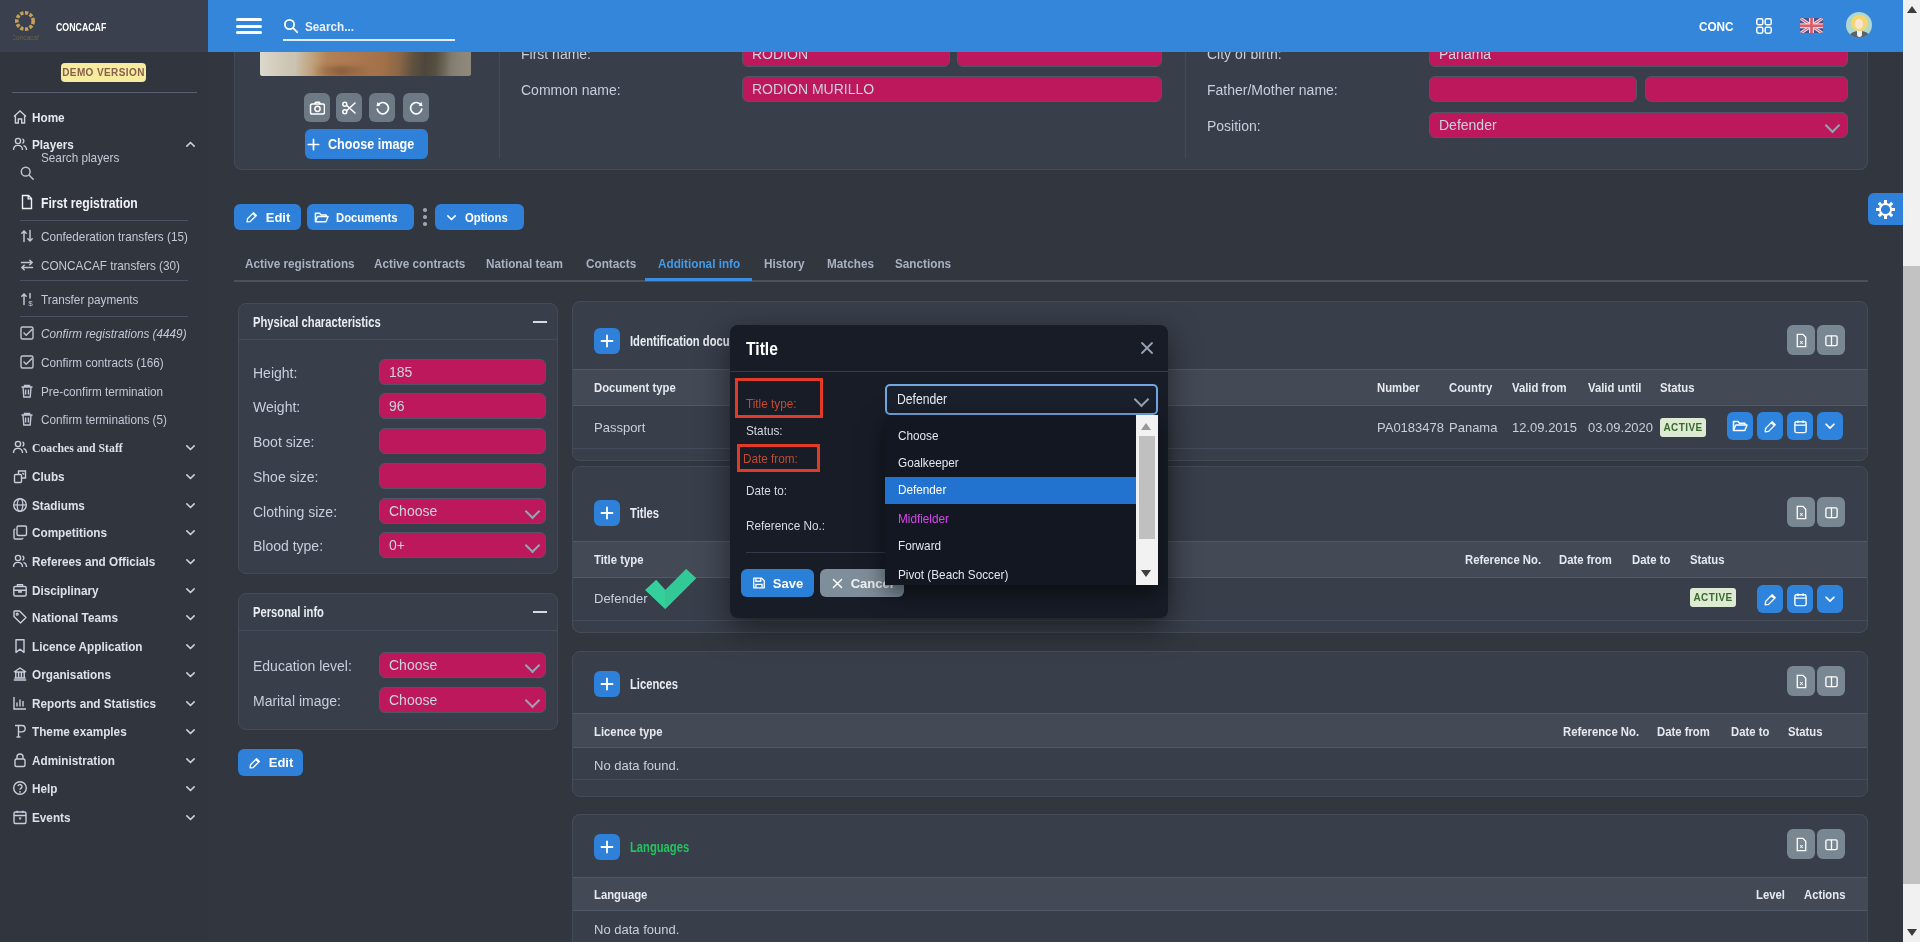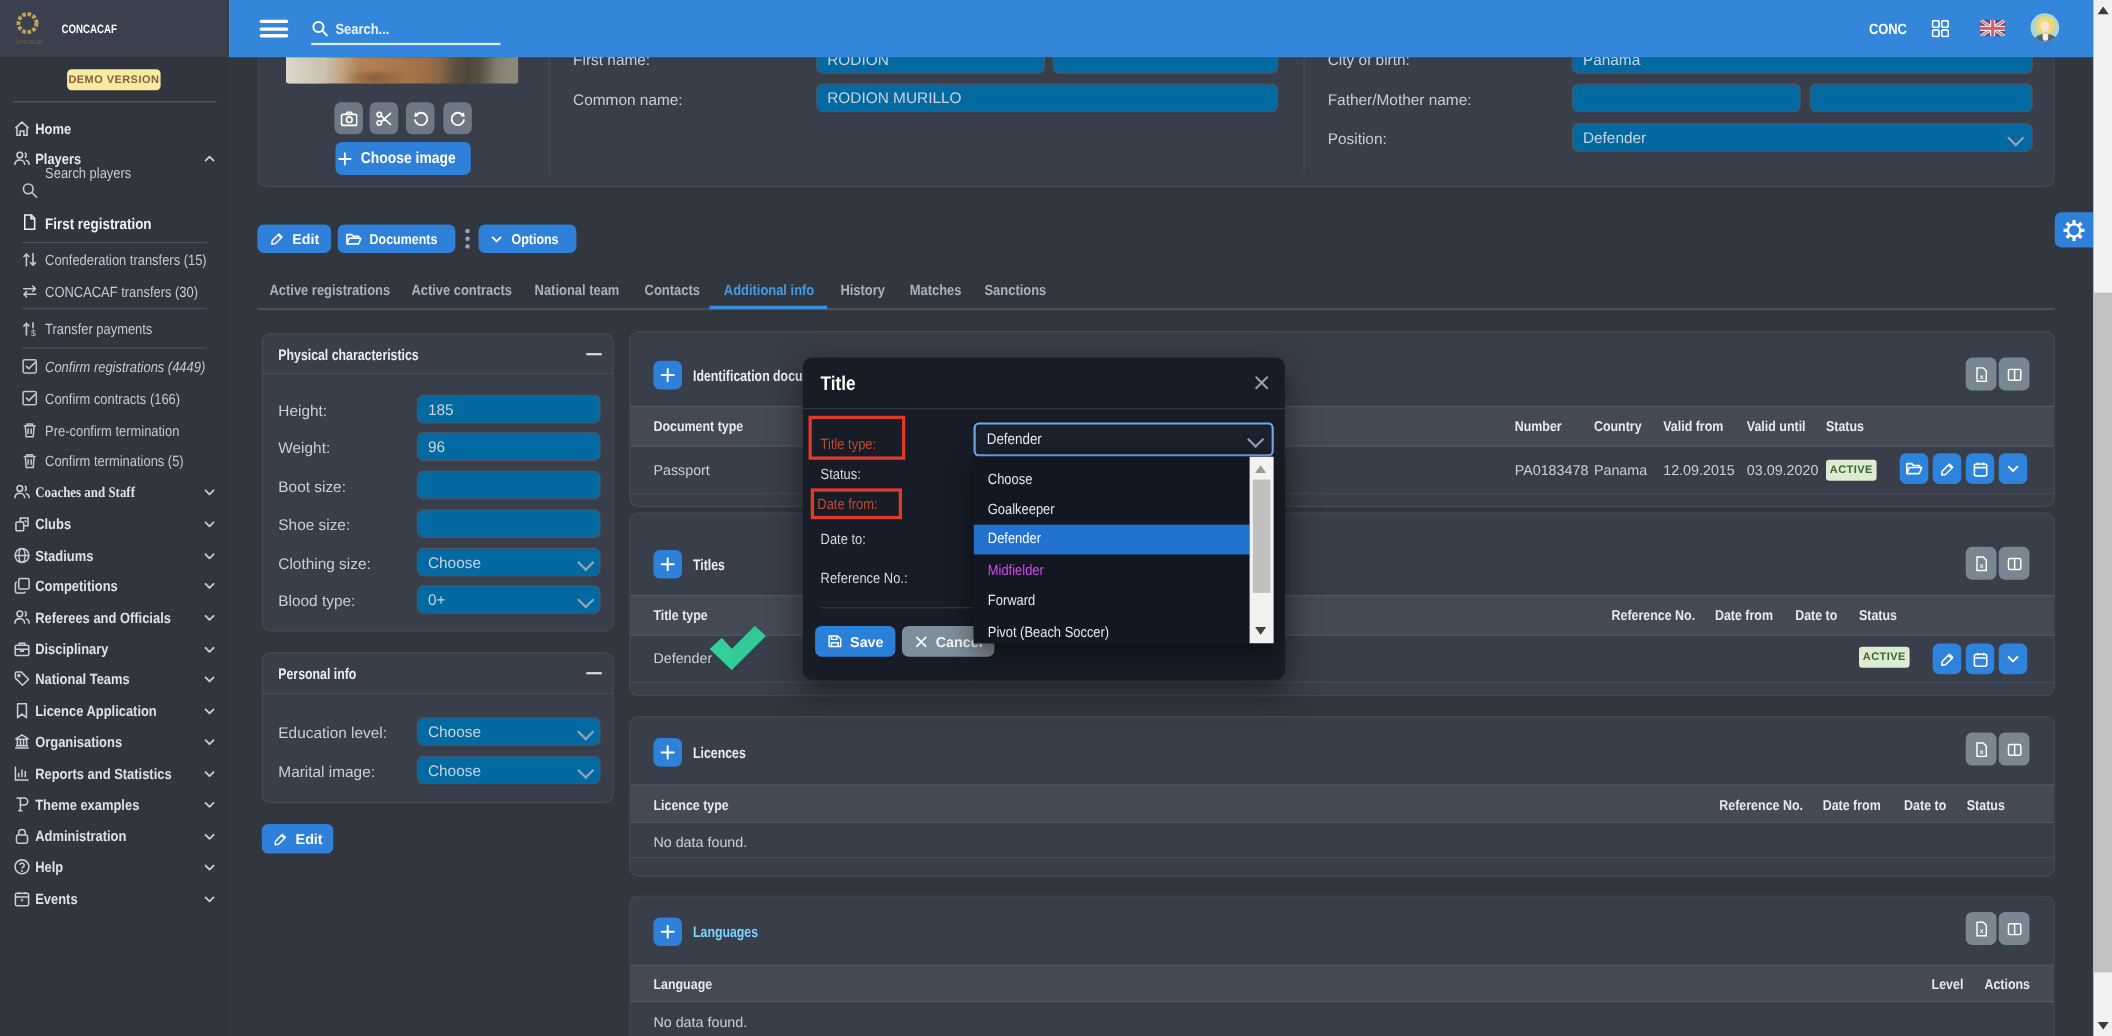--- a/index.html
+++ b/index.html
@@ -6,21 +6,21 @@
 html,body { width:1920px; height:942px; overflow:hidden; background:#31363f;
   font-family:"Liberation Sans", sans-serif; }
 .abs { position:absolute; white-space:nowrap; }
 .sx { display:inline-block; transform:scaleX(0.87); transform-origin:0 50%; }
 .sx8 { display:inline-block; transform:scaleX(0.80); transform-origin:0 50%; }
 .card { position:absolute; background:#383e4a; border:1px solid #454c59; border-radius:8px; }
 .btn-blue { position:absolute; background:#2e80d8; border-radius:6px; color:#fff;
   font-weight:bold; font-size:13px; display:flex; align-items:center; justify-content:center; gap:7px; white-space:nowrap; }
 .btn-gray { position:absolute; background:#6d7a85; border-radius:6px; color:#fff;
   display:flex; align-items:center; justify-content:center; }
-.inp { position:absolute; background:#0369a1; border:1px solid #4f5665; border-radius:6px;
+.inp { position:absolute; background:#be185d; border:1px solid #4f5665; border-radius:6px;
   color:#ccd2de; font-size:14px; display:flex; align-items:center; padding:0 9px; height:26px; }
 .lbl { position:absolute; color:#c8cedb; font-size:14px; white-space:nowrap; }
 .bold { font-weight:bold; }
 .chev { position:absolute; width:11px; height:11px; border:solid #9aa3b2; border-width:0 2px 2px 0;
   transform:rotate(45deg); }
 svg { display:block; }
 .th { position:absolute; color:#e6e9f0; font-size:13px; font-weight:bold; white-space:nowrap; }
 .td { position:absolute; color:#c9cfdb; font-size:13px; white-space:nowrap; }
 .badge { position:absolute; background:#dcebd2; color:#3a682f; font-size:10px; font-weight:bold;
   border-radius:3px; display:flex; align-items:center; justify-content:center; letter-spacing:0.4px; }
@@ -701,21 +701,21 @@
   <div class="th" style="left:1788px; top:724px;"><span class="sx">Status</span></div>
   <div class="td" style="left:594px; top:758px;">No data found.</div>
   <div class="abs" style="left:573px; top:779px; width:1294px; height:1px; background:#454c59;"></div>
 
   <div class="card" style="left:572px; top:814px; width:1296px; height:140px; border-bottom:none;"></div>
   <div class="btn-blue" style="left:594px; top:834px; width:26px; height:26px;">
       <svg width="16" height="16" viewBox="0 0 16 16">
         <use href="#i-plus"></use>
       </svg>
     </div>
-  <div class="abs bold" style="left:630px; top:839px; color:#7dd3fc; font-size:14px;"><span class="sx8">Languages</span></div>
+  <div class="abs bold" style="left:630px; top:839px; color:#22c55e; font-size:14px;"><span class="sx8">Languages</span></div>
   <div class="exp" style="left:1787px; top:829px; color:#fff;">
       <svg width="15" height="15" viewBox="0 0 16 16" stroke="#fff">
         <use href="#i-xls"></use>
       </svg>
     </div>
   <div class="exp" style="left:1817px; top:829px; color:#fff;">
       <svg width="15" height="15" viewBox="0 0 16 16" stroke="#fff">
         <use href="#i-cols"></use>
       </svg>
     </div>

